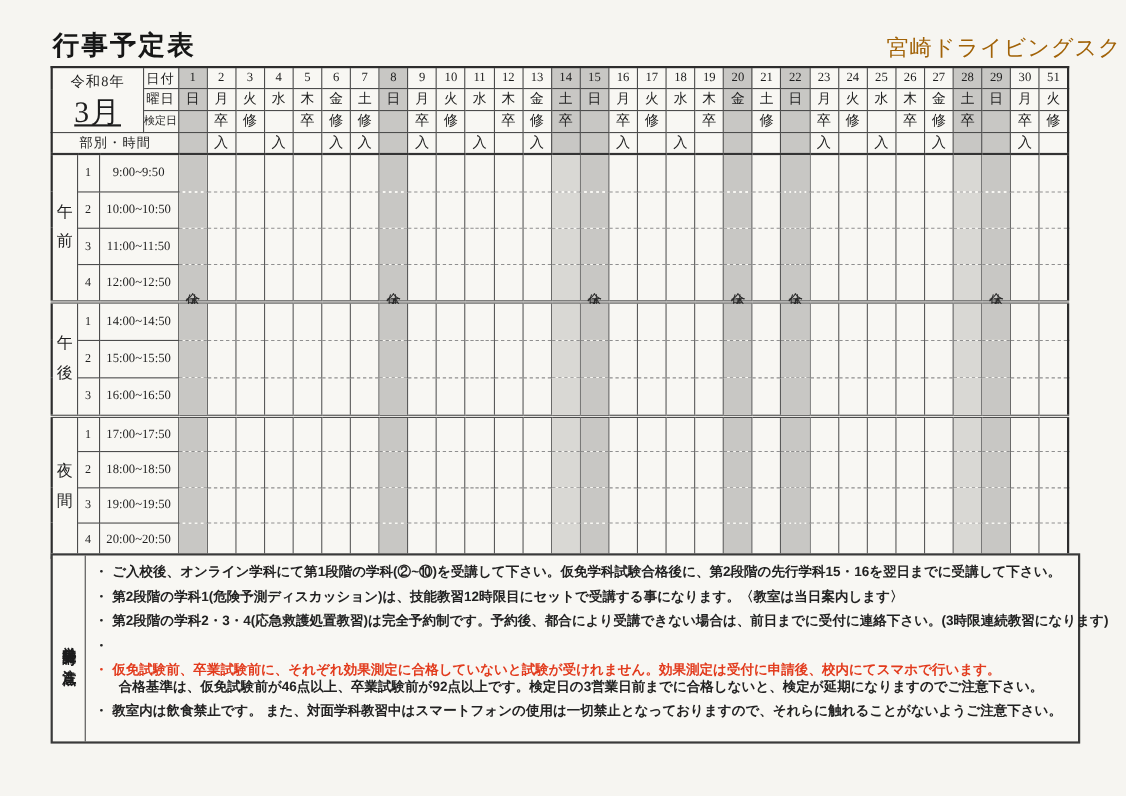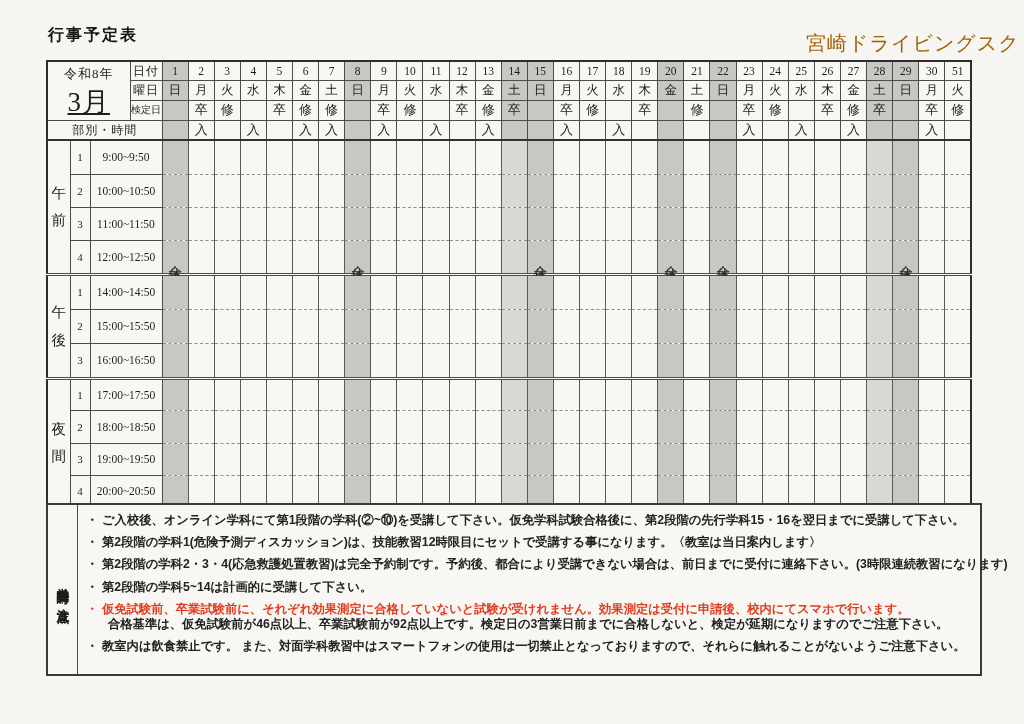--- a/index.html
+++ b/index.html
@@ -1,19 +1,19 @@
 <!DOCTYPE html>
 <html><head>
 <meta charset="utf-8">
 <style>
   html,body{margin:0;padding:0;}
   body{width:1024px;height:724px;background:#e9e7e2;font-family:"Liberation Serif","DejaVu Serif",serif;}
   .sheet{position:relative;width:1024px;height:724px;background:#f6f5f1;overflow:hidden;}
 
-  .title{position:absolute;left:48px;top:25px;font-size:16px;font-weight:bold;letter-spacing:2px;color:#161616;}
+  .title{position:absolute;left:48px;top:25px;font-size:24px;font-weight:bold;letter-spacing:2px;color:#161616;}
   .school{position:absolute;left:806px;top:30px;font-size:20px;color:#a16207;letter-spacing:1px;}
 
   table.cal{position:absolute;left:46px;top:60px;width:926px;border-collapse:collapse;table-layout:fixed;
             border:2px solid #2d2d2d;background:#f8f7f3;color:#1e1e1e;}
   table.cal th,table.cal td{padding:0;font-weight:normal;text-align:center;vertical-align:middle;overflow:visible;}
 
   
   th.monthbox{border:1px solid #4c4c4c;vertical-align:top;}
   th.monthbox .era{font-size:13px;margin-top:3px;letter-spacing:1px;}
   th.monthbox .month{font-size:27px;font-weight:500;letter-spacing:1px;margin-top:1px;text-decoration:underline;}
@@ -675,21 +675,20 @@
         </div>
         <div class="note-item">
           <div class="nline">
             <span class="bullet">・</span>
             <span class="ntext">第2段階の学科2・3・4(応急救護処置教習)は完全予約制です。予約後、都合により受講できない場合は、前日までに受付に連絡下さい。(3時限連続教習になります)</span>
           </div>
         </div>
         <div class="note-item">
           <div class="nline">
             <span class="bullet">・</span>
-            <span class="ntext">第2段階の学科5~14は計画的に受講して下さい。</span>
           </div>
         </div>
         <div class="note-item">
           <div class="nline red">
             <span class="bullet">・</span>
             <span class="ntext">仮免試験前、卒業試験前に、それぞれ効果測定に合格していないと試験が受けれません。効果測定は受付に申請後、校内にてスマホで行います。</span>
           </div>
           <div class="nline ismall">
             <span class="ntext">合格基準は、仮免試験前が46点以上、卒業試験前が92点以上です。検定日の3営業日前までに合格しないと、検定が延期になりますのでご注意下さい。</span>
           </div>

